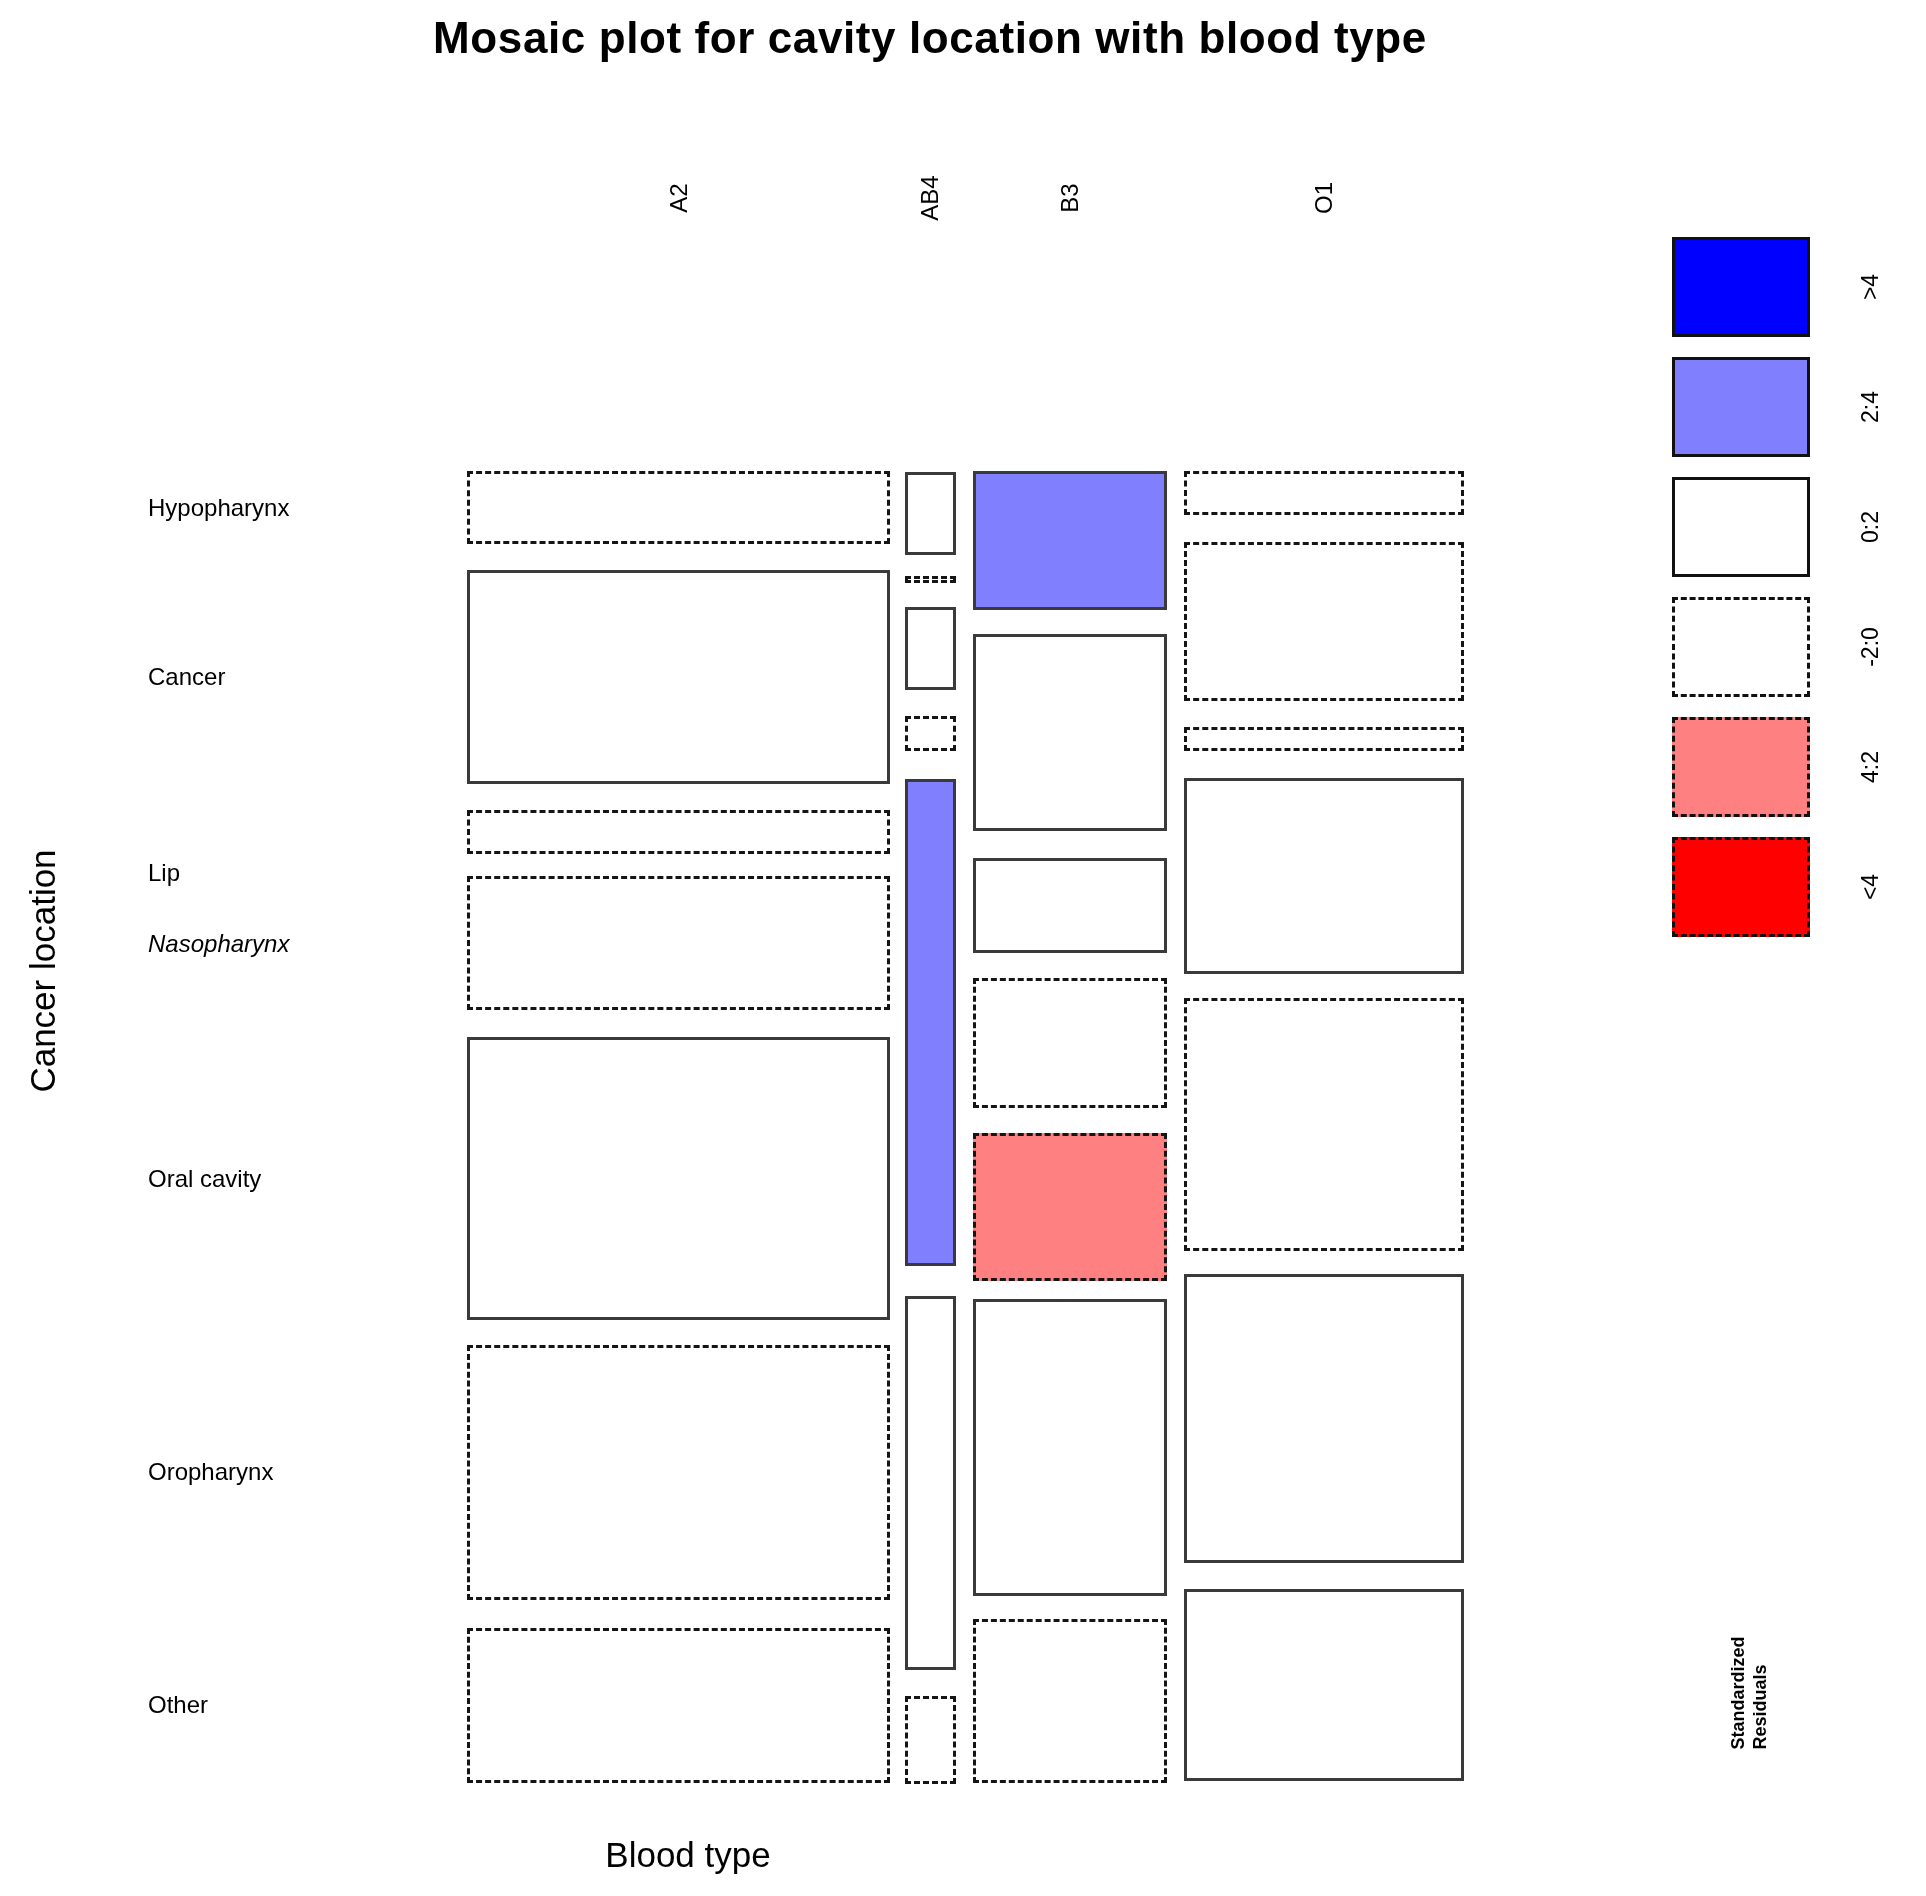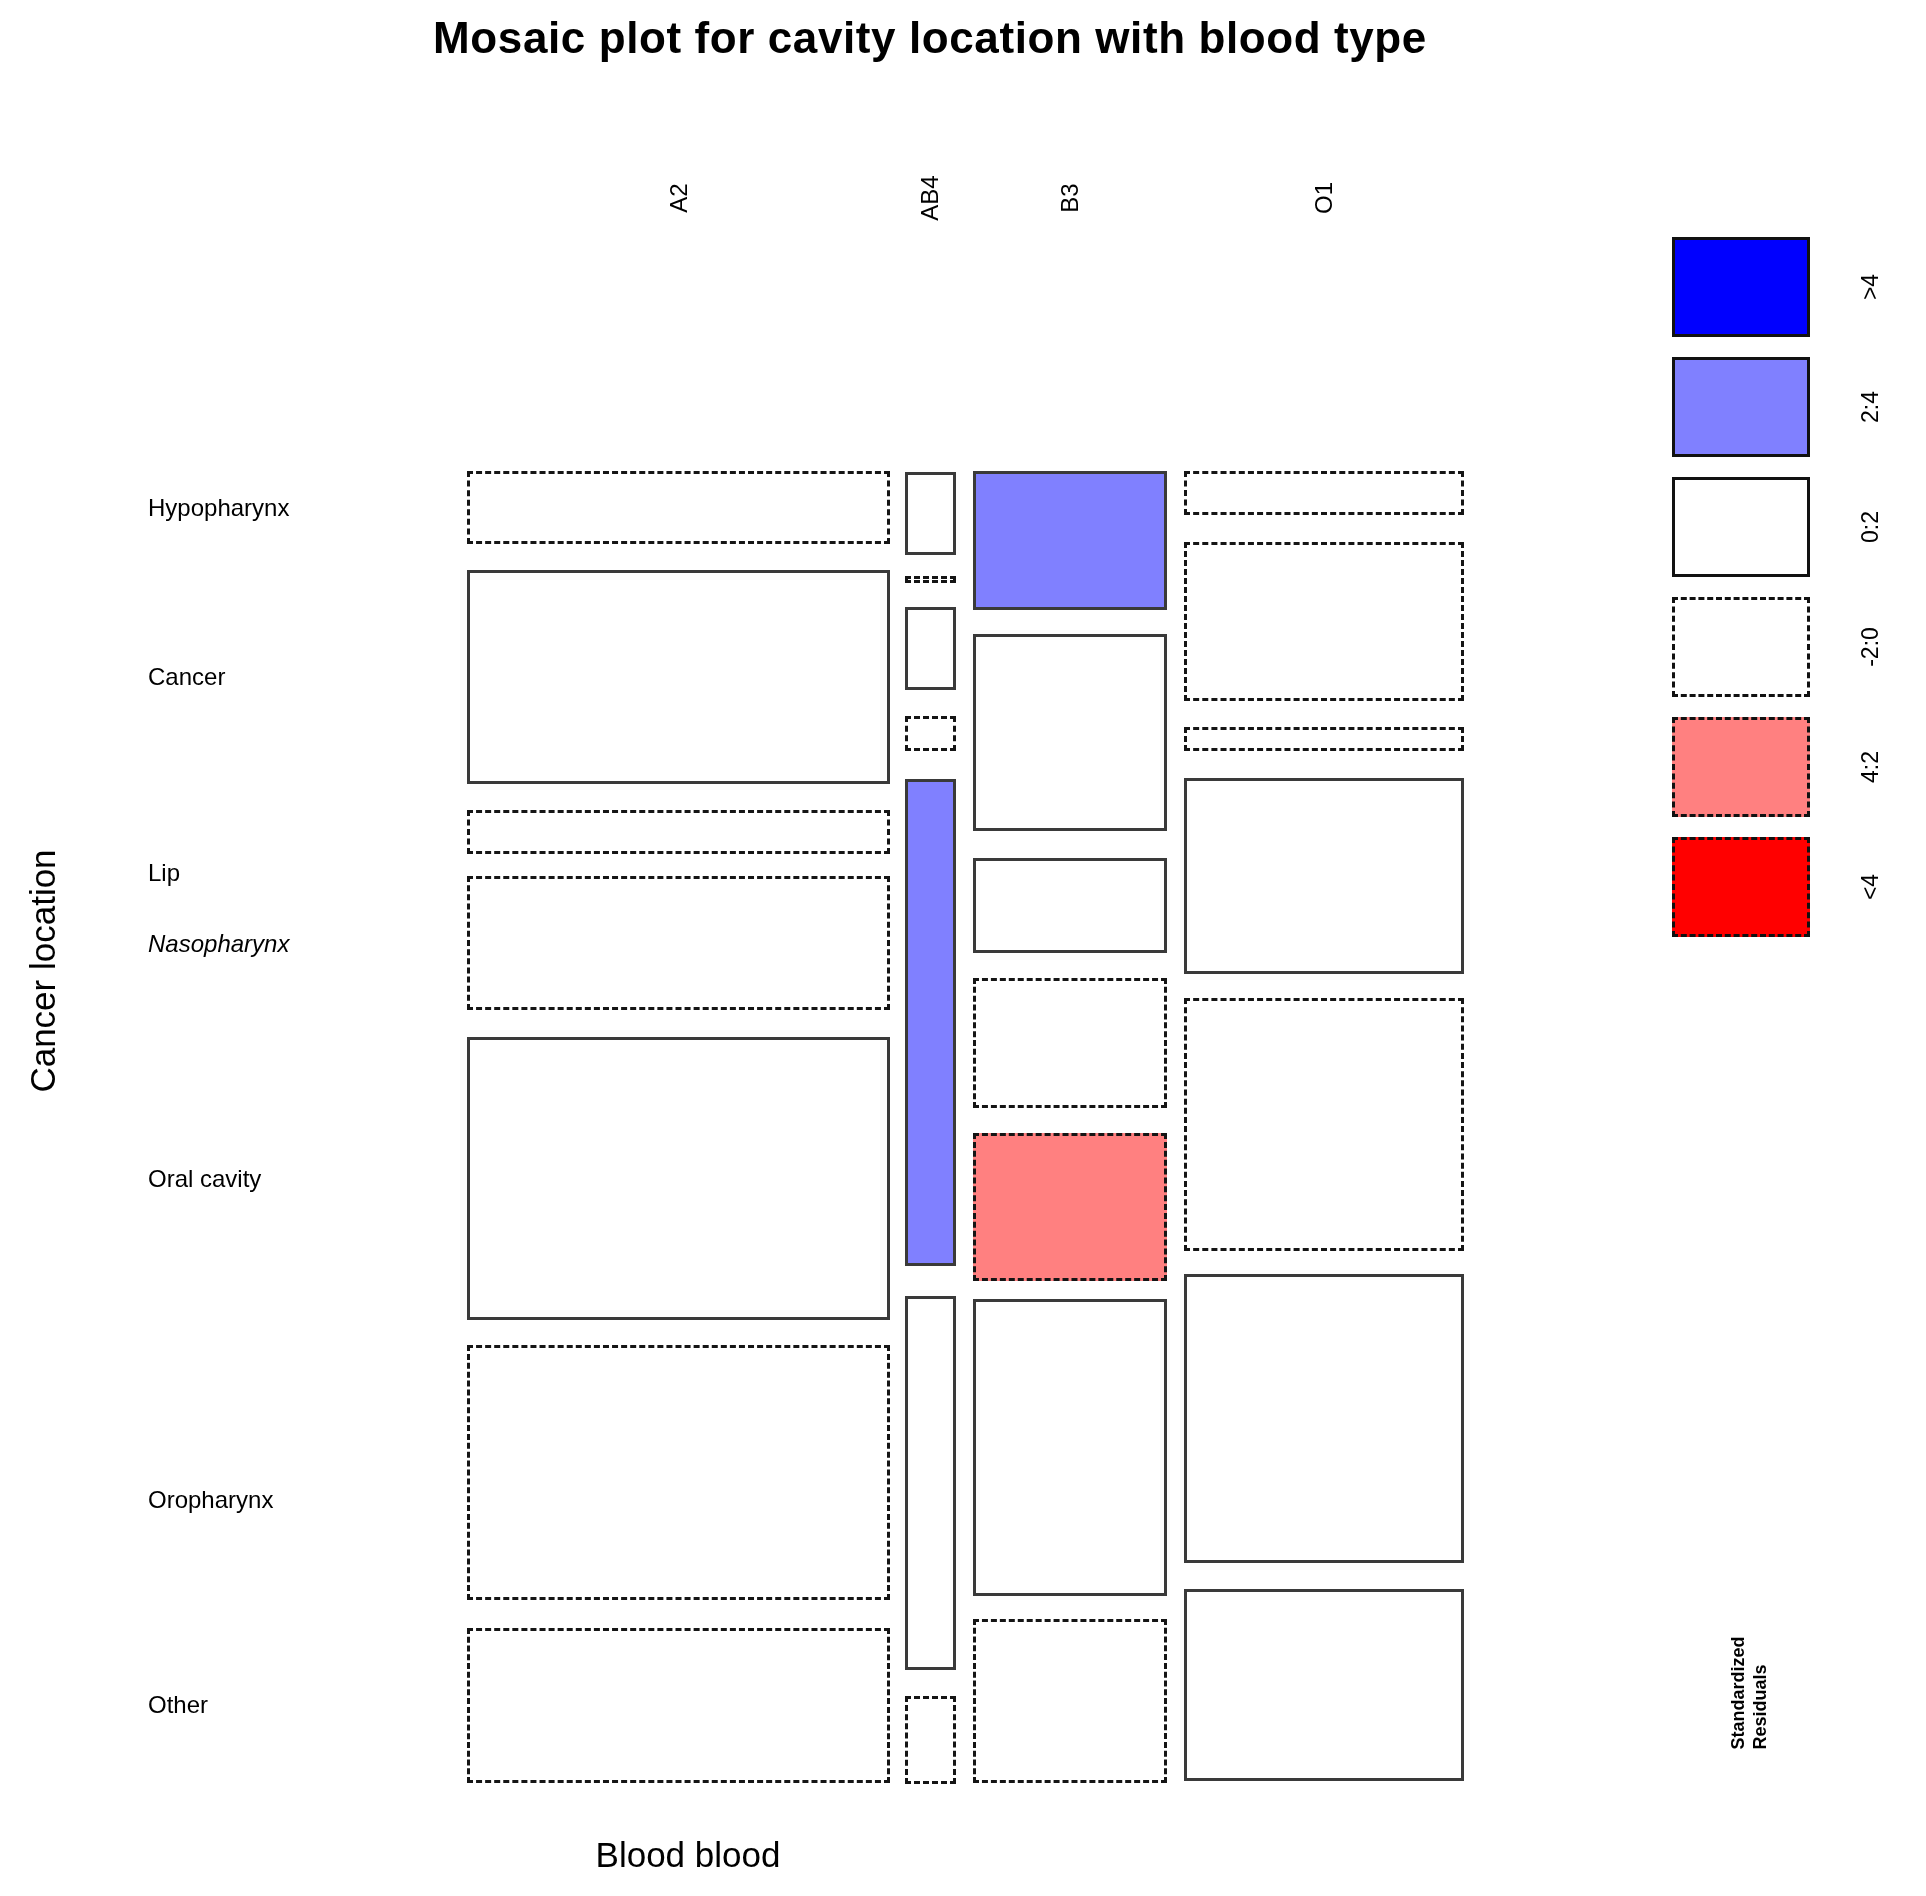--- a/index.html
+++ b/index.html
@@ -46,21 +46,21 @@
     transform:translate(-50%,-50%) rotate(-90deg); font-weight:bold;
   }
   .legend-title span{ display:block; }
 </style>
 </head>
 <body>
 
 <div id="canvas">
   <div class="title">Mosaic plot for cavity location with blood type</div>
   <div class="ylab">Cancer location</div>
-  <div class="xlab">Blood blood</div>
+  <div class="xlab">Blood type</div>
 
   <div id="plot-area">
       <div class="tile dashed" style="left: 467px; top: 471px; width: 423px; height: 73px; background: rgb(255, 255, 255);"></div>
       <div class="tile solid" style="left: 467px; top: 570px; width: 423px; height: 214px; background: rgb(255, 255, 255);"></div>
       <div class="tile dashed" style="left: 467px; top: 810px; width: 423px; height: 44px; background: rgb(255, 255, 255);"></div>
       <div class="tile dashed" style="left: 467px; top: 876px; width: 423px; height: 134px; background: rgb(255, 255, 255);"></div>
       <div class="tile solid" style="left: 467px; top: 1037px; width: 423px; height: 283px; background: rgb(255, 255, 255);"></div>
       <div class="tile dashed" style="left: 467px; top: 1345px; width: 423px; height: 255px; background: rgb(255, 255, 255);"></div>
       <div class="tile dashed" style="left: 467px; top: 1628px; width: 423px; height: 155px; background: rgb(255, 255, 255);"></div>
       <div class="tile solid" style="left: 905px; top: 472px; width: 51px; height: 83px; background: rgb(255, 255, 255);"></div>
@@ -90,21 +90,21 @@
       <div class="collabel" style="left: 930px; top: 198px;">AB4</div>
       <div class="collabel" style="left: 1070px; top: 198px;">B3</div>
       <div class="collabel" style="left: 1324px; top: 198px;">O1</div>
     </div>
   <div id="row-labels">
       <div class="rowlabel" style="left: 148px; top: 508px;">Hypopharynx</div>
       <div class="rowlabel" style="left: 148px; top: 677px;">Cancer</div>
       <div class="rowlabel" style="left: 148px; top: 833px; margin-top: 40px;">Lip</div>
       <div class="rowlabel" style="left: 148px; top: 944px; font-style: italic;">Nasopharynx</div>
       <div class="rowlabel" style="left: 148px; top: 1179px;">Oral cavity</div>
-      <div class="rowlabel" style="left: 148px; top: 1472px; margin-top: 28px;">Oropharynx</div>
+      <div class="rowlabel" style="left: 148px; top: 1472px;">Oropharynx</div>
       <div class="rowlabel" style="left: 148px; top: 1705px;">Other</div>
     </div>
   <div id="legend">
       <div class="legend-swatch solid" style="top: 237px; background: rgb(0, 0, 255);"></div>
       <div class="legend-label" style="top: 287px;">&gt;4</div>
       <div class="legend-swatch solid" style="top: 357px; background: rgb(128, 128, 255);"></div>
       <div class="legend-label" style="top: 407px;">2:4</div>
       <div class="legend-swatch solid" style="top: 477px; background: rgb(255, 255, 255);"></div>
       <div class="legend-label" style="top: 527px;">0:2</div>
       <div class="legend-swatch dashed" style="top: 597px; background: rgb(255, 255, 255);"></div>

